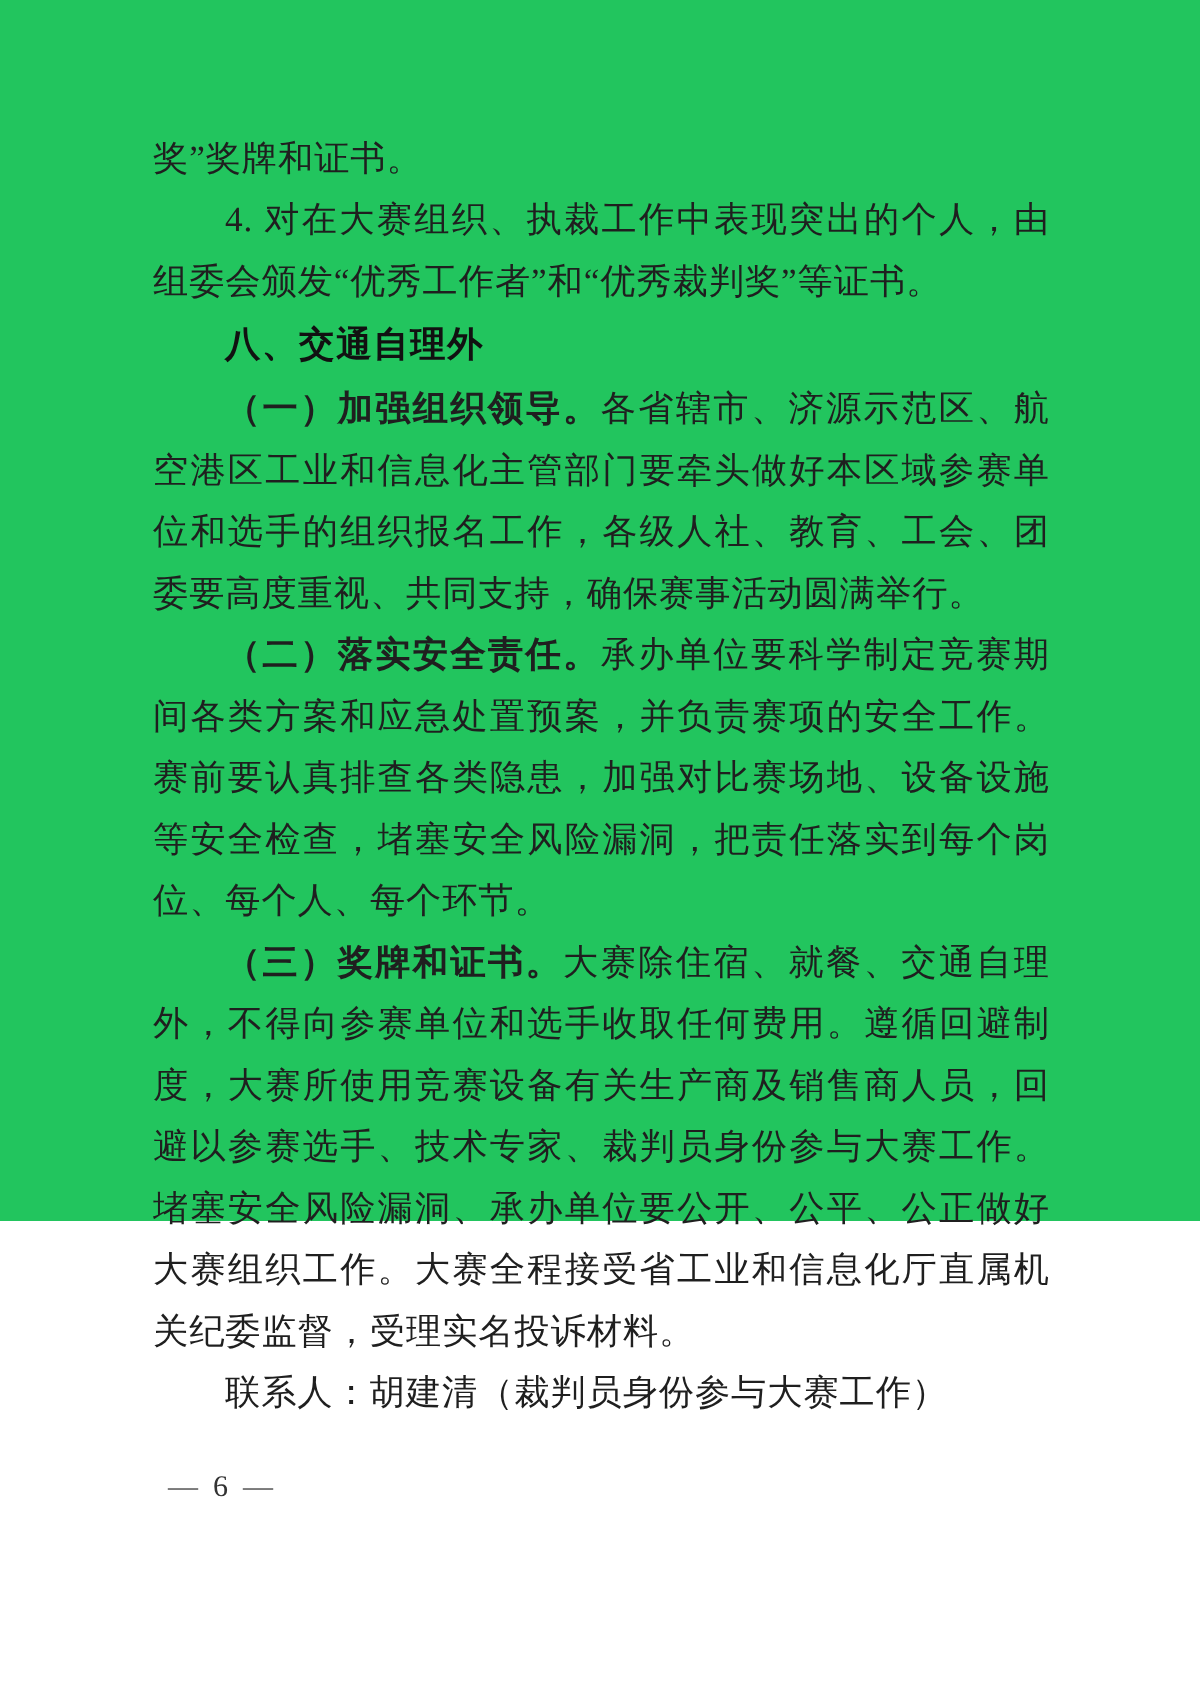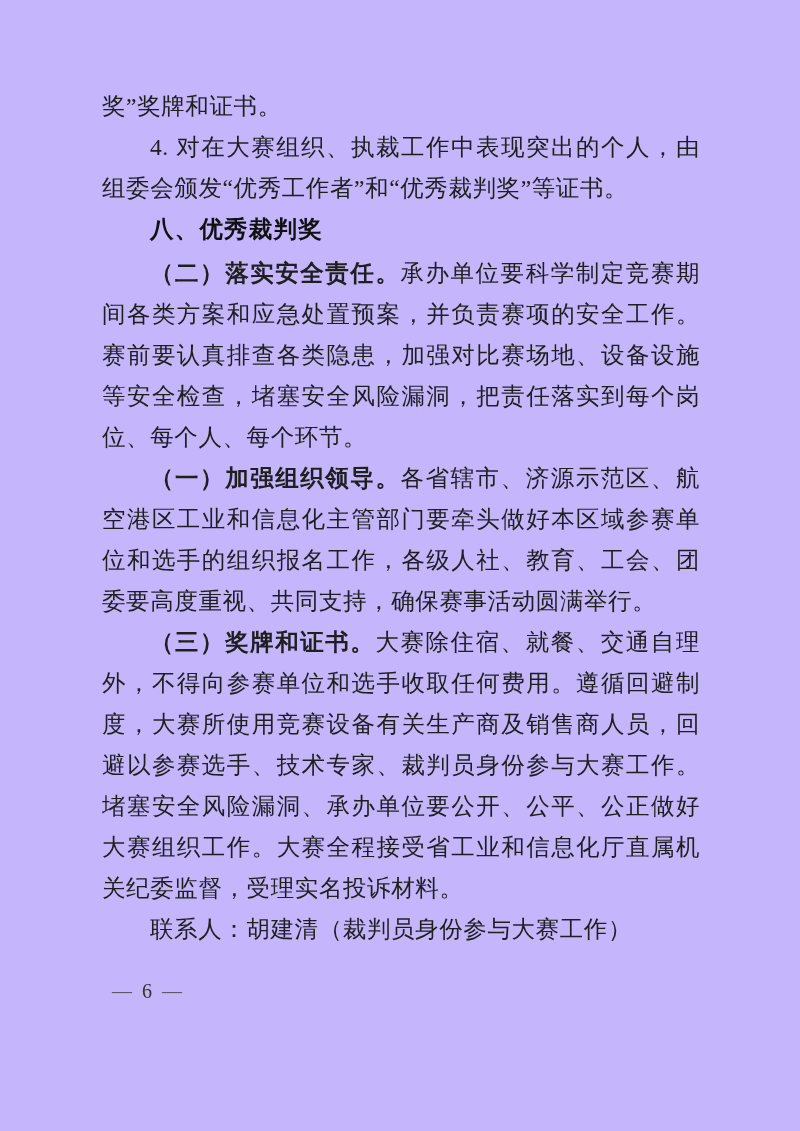--- a/index.html
+++ b/index.html
@@ -16,22 +16,22 @@
     font-family: "Liberation Serif", "DejaVu Serif", serif;
     color: #1a1a1a;
     -webkit-font-smoothing: antialiased;
   }
 
   .page {
     position: absolute;
     left: 0;
     top: 0;
     width: 800px;
-    height: 1131px;
-    background: #c4b5fd;
+    height: 814px;
+    background: #22c55e;
   }
 
   .text-column {
     position: absolute;
     left: 102px;
     top: 86px;
     width: 598px;
   }
 
   
@@ -100,25 +100,25 @@
 
 <div class="page">
 
   <div class="text-column">
 
     <p class="para noindent block">奖”奖牌和证书。</p>
 
     <p class="para indent block">4. 对在大赛组织、执裁工作中表现突出的个人，由组委会颁发“优秀工作者”和“优秀裁判奖”等证书。</p>
 
 
-    <h2 class="section-heading block gap-before gap-after">八、优秀裁判奖</h2>
+    <h2 class="section-heading block gap-before gap-after">八、交通自理外</h2>
+
+    <p class="para indent block"><span class="lead">（一）加强组织领导。</span><span>各省辖市、济源示范区、航空港区工业和信息化主管部门要牵头做好本区域参赛单位和选手的组织报名工作，各级人社、教育、工会、团委要高度重视、共同支持，确保赛事活动圆满举行。</span></p>
 
     <p class="para indent block"><span class="lead">（二）落实安全责任。</span><span>承办单位要科学制定竞赛期间各类方案和应急处置预案，并负责赛项的安全工作。赛前要认真排查各类隐患，加强对比赛场地、设备设施等安全检查，堵塞安全风险漏洞，把责任落实到每个岗位、每个人、每个环节。</span></p>
-
-    <p class="para indent block"><span class="lead">（一）加强组织领导。</span><span>各省辖市、济源示范区、航空港区工业和信息化主管部门要牵头做好本区域参赛单位和选手的组织报名工作，各级人社、教育、工会、团委要高度重视、共同支持，确保赛事活动圆满举行。</span></p>
 
     <p class="para indent block"><span class="lead">（三）奖牌和证书。</span><span>大赛除住宿、就餐、交通自理外，不得向参赛单位和选手收取任何费用。遵循回避制度，大赛所使用竞赛设备有关生产商及销售商人员，回避以参赛选手、技术专家、裁判员身份参与大赛工作。堵塞安全风险漏洞、承办单位要公开、公平、公正做好大赛组织工作。大赛全程接受省工业和信息化厅直属机关纪委监督，受理实名投诉材料。</span></p>
 
 
     <p class="para indent block">联系人：胡建清（裁判员身份参与大赛工作）</p>
 
   </div>
 
   <div class="page-footer">
     <span class="dash">—</span><span class="num">6</span><span class="dash">—</span>

